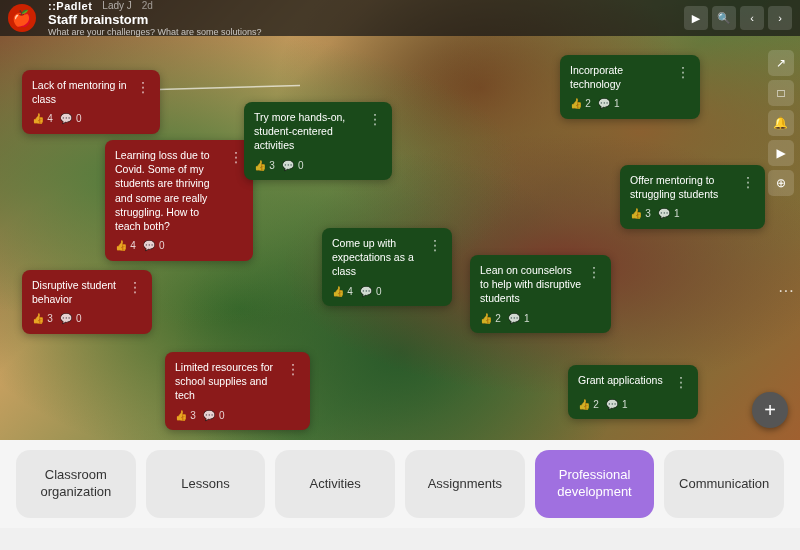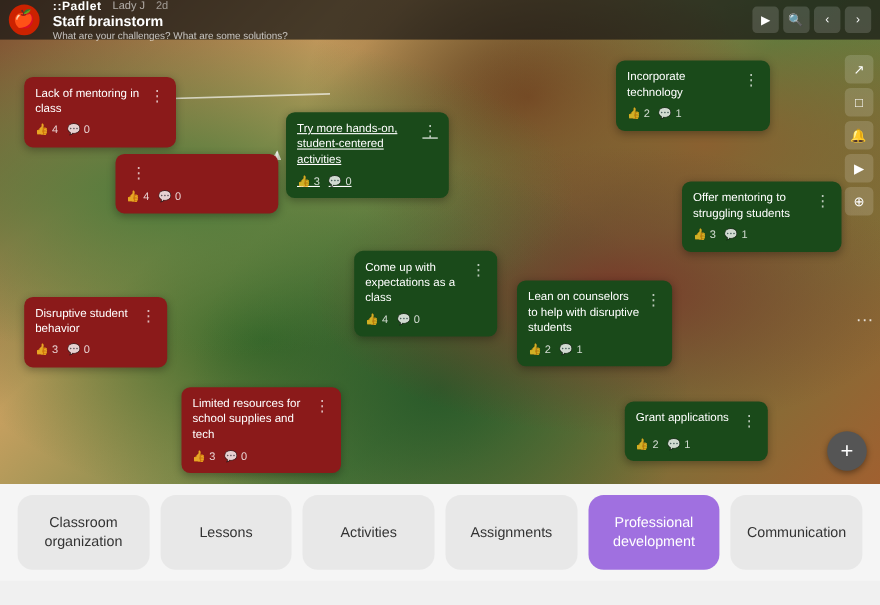--- a/index.html
+++ b/index.html
@@ -326,20 +326,21 @@
       <span class="card-menu">⋮</span>
     </div>
     <div class="card-footer">
       <span class="card-stat">👍 4</span>
       <span class="card-stat">💬 0</span>
     </div>
   </div>
 
   <div id="card-c2" class="card card-red" style="top:140px; left:105px; width:148px;">
     <div class="card-header">
+      <div class="card-text">Learning loss due to Covid. Some of my students are thriving and some are really struggling. How to teach both?</div>
       <span class="card-menu">⋮</span>
     </div>
     <div class="card-footer">
       <span class="card-stat">👍 4</span>
       <span class="card-stat">💬 0</span>
     </div>
   </div>
 
   <div id="card-c3" class="card card-red" style="top:270px; left:22px; width:130px;">
     <div class="card-header">
@@ -356,21 +357,21 @@
     <div class="card-header">
       <div class="card-text">Limited resources for school supplies and tech</div>
       <span class="card-menu">⋮</span>
     </div>
     <div class="card-footer">
       <span class="card-stat">👍 3</span>
       <span class="card-stat">💬 0</span>
     </div>
   </div>
 
-  <div id="card-c5" class="card card-green" style="top:102px; left:260px; width:148px;text-decoration:underline;">
+  <div id="card-c5" class="card card-green" style="top:102px; left:244px; width:148px;">
     <div class="card-header">
       <div class="card-text">Try more hands-on, student-centered activities</div>
       <span class="card-menu">⋮</span>
     </div>
     <div class="card-footer">
       <span class="card-stat">👍 3</span>
       <span class="card-stat">💬 0</span>
     </div>
   </div>
 

